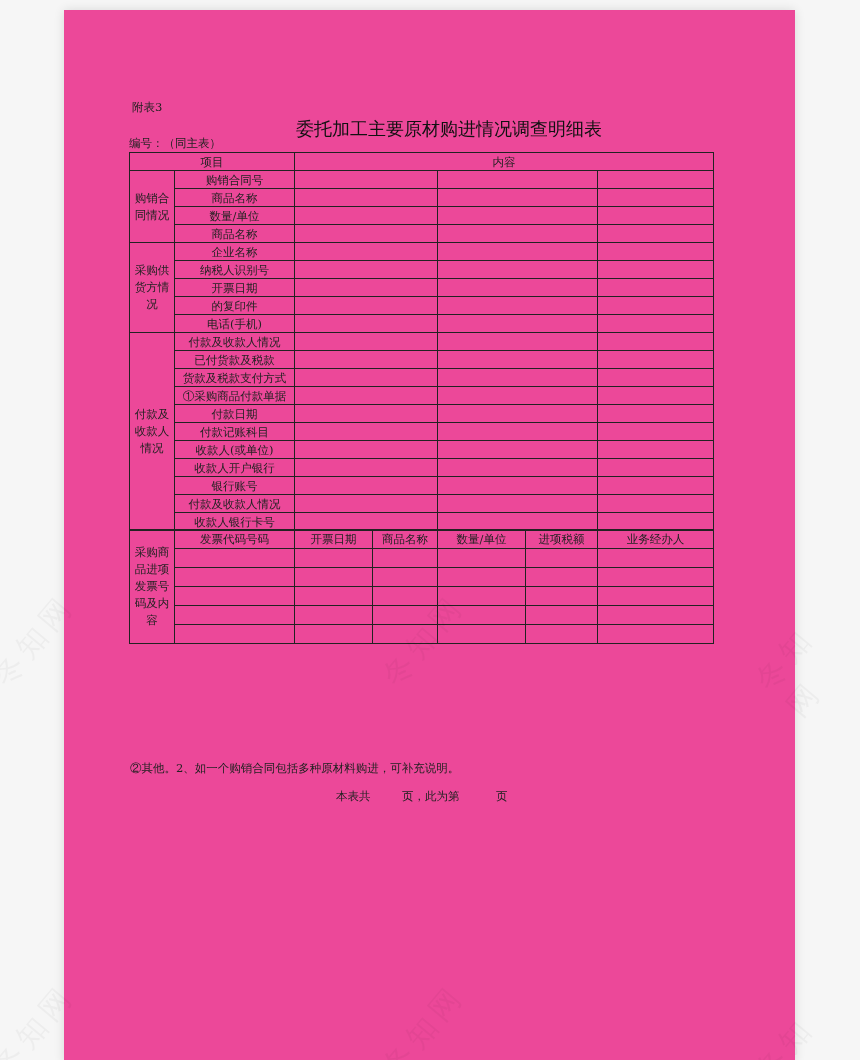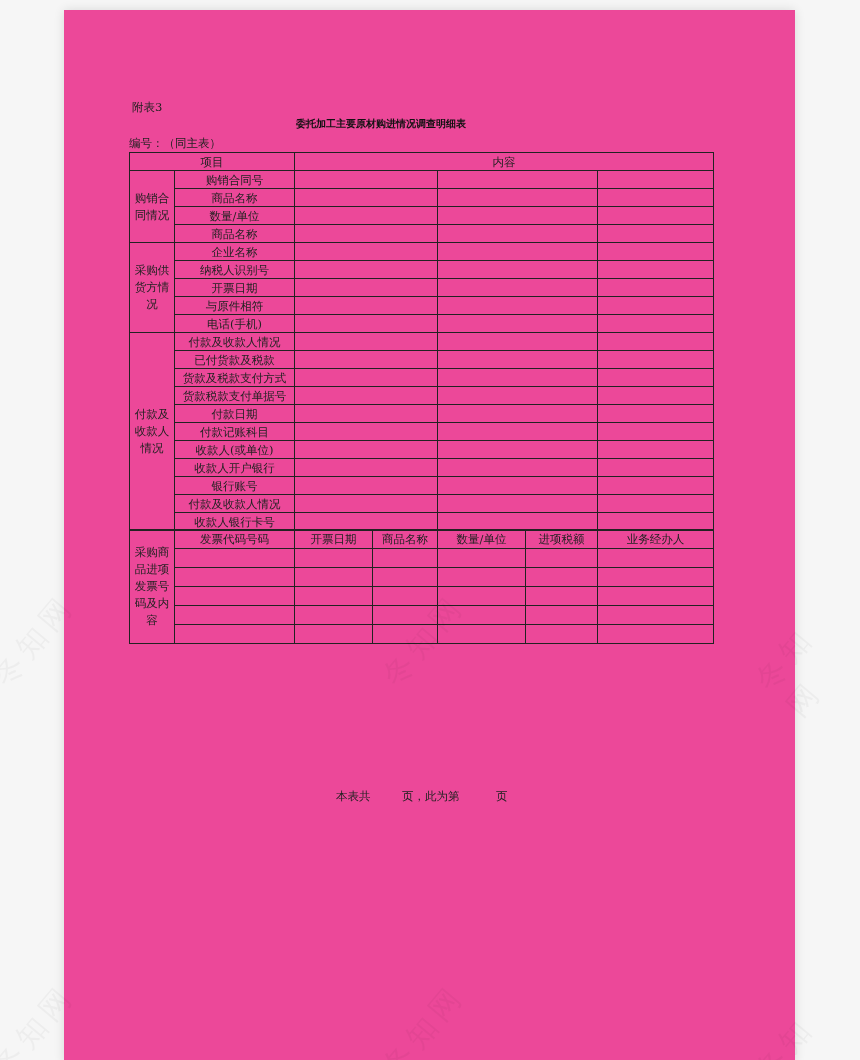--- a/index.html
+++ b/index.html
@@ -6,21 +6,21 @@
   body {
     width:860px; height:1060px; background:#f6f6f6; position:relative; overflow:hidden;
     font-family:"DejaVu Serif","Liberation Serif",serif; color:#222;
   }
   .page {
     position:absolute; left:64px; top:10px; width:731px; height:1054px;
     background:#ec4899; box-shadow:0 0 10px rgba(0,0,0,0.12);
   }
   .abs { position:absolute; white-space:nowrap; }
   .small { font-size:11.5px; }
-  .title { font-size:10px; font-weight:bold; color:#111; }
+  .title { font-size:18px; font-weight:normal; color:#111; }
   table.grid {
     position:absolute; border-collapse:collapse; table-layout:fixed;
     font-size:11.5px;
   }
   table.grid td {
     border:1px solid #222; padding:0; text-align:center; vertical-align:middle;
     overflow:hidden; white-space:nowrap; line-height:14px;
   }
   table.grid td.group { white-space:normal; line-height:17px; padding:0 1px; }
   .wm {
@@ -87,21 +87,21 @@
           <td></td>
           <td></td>
         </tr>
         <tr style="height:18px">
           <td>开票日期</td>
           <td></td>
           <td></td>
           <td></td>
         </tr>
         <tr style="height:18px">
-          <td>与原件相符</td>
+          <td>的复印件</td>
           <td></td>
           <td></td>
           <td></td>
         </tr>
         <tr style="height:18px">
           <td>电话(手机)</td>
           <td></td>
           <td></td>
           <td></td>
         </tr>
@@ -118,21 +118,21 @@
           <td></td>
           <td></td>
         </tr>
         <tr style="height:18px">
           <td>货款及税款支付方式</td>
           <td></td>
           <td></td>
           <td></td>
         </tr>
         <tr style="height:18px">
-          <td>货款税款支付单据号</td>
+          <td>①采购商品付款单据</td>
           <td></td>
           <td></td>
           <td></td>
         </tr>
         <tr style="height:18px">
           <td>付款日期</td>
           <td></td>
           <td></td>
           <td></td>
         </tr>
@@ -231,20 +231,21 @@
           <td></td>
           <td></td>
           <td></td>
           <td></td>
           <td></td>
           <td></td>
         </tr>
       </tbody>
   </table>
 
+  <div class="abs small" style="left:66px; top:751px;">②其他。2、如一个购销合同包括多种原材料购进，可补充说明。</div>
 
   <div class="abs small" style="left:272px; top:779px;">本表共</div>
   <div class="abs small" style="left:338px; top:779px;">页，此为第</div>
   <div class="abs small" style="left:432px; top:779px;">页</div>
 </div>
 
 <div class="wm" style="left:-20px; top:620px;">冬知网</div>
 <div class="wm" style="left:370px; top:620px;">冬知网</div>
 <div class="wm" style="left:760px; top:620px;">冬知网</div>
 <div class="wm" style="left:-20px; top:1010px;">冬知网</div>

